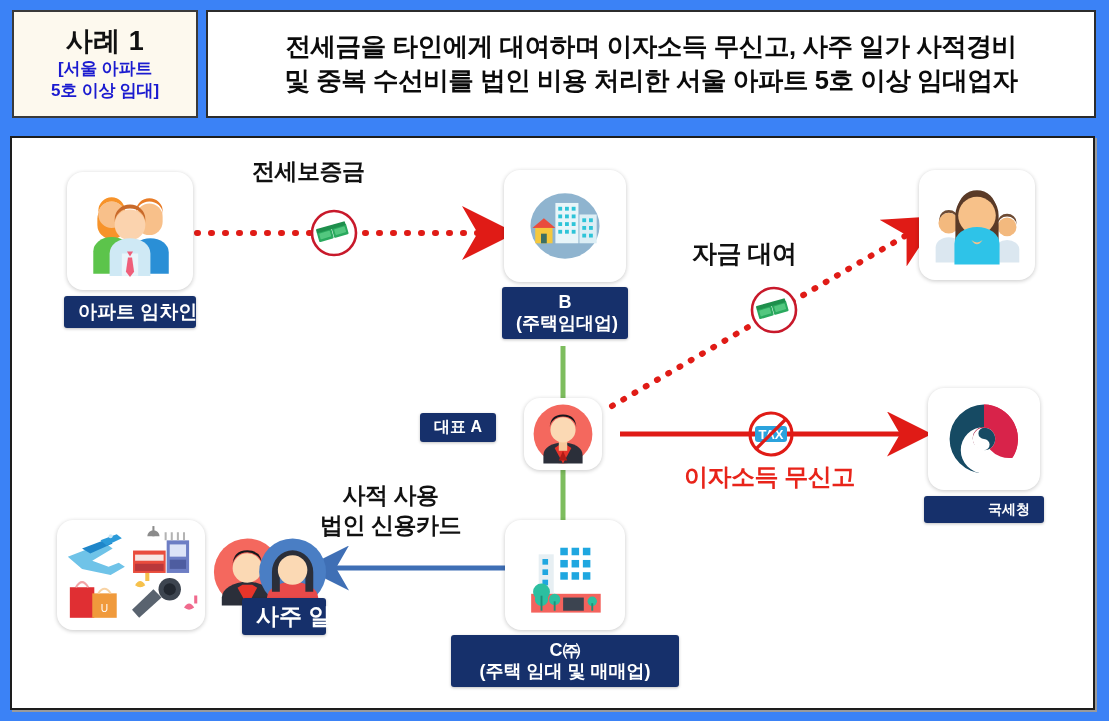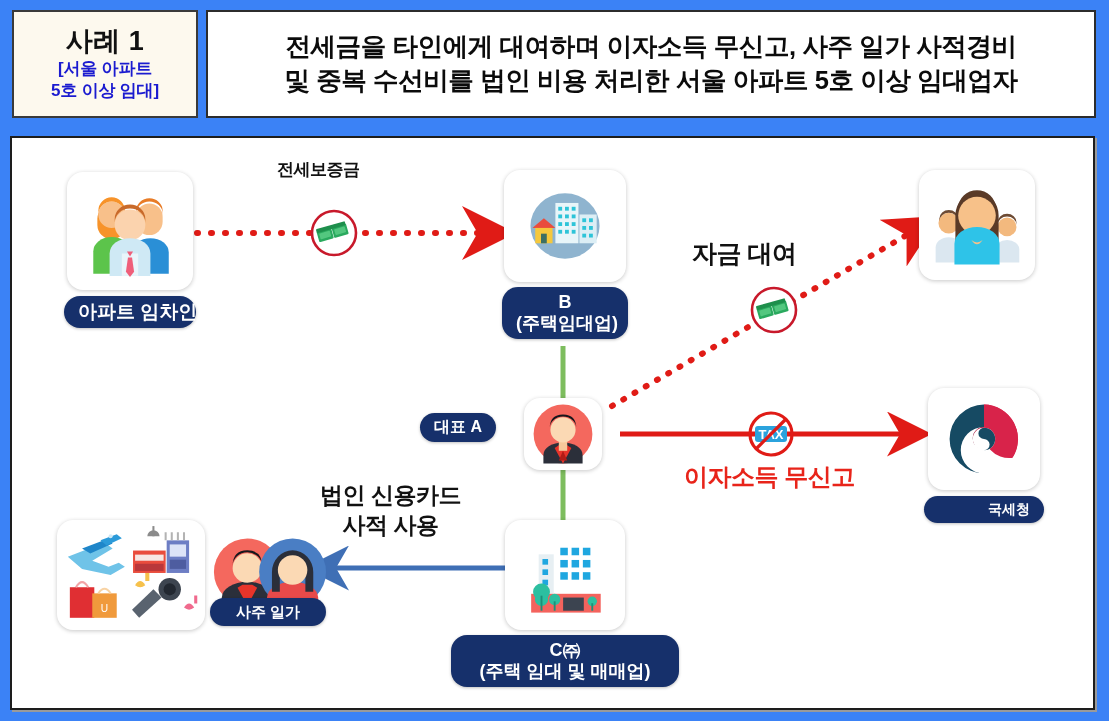--- a/index.html
+++ b/index.html
@@ -51,21 +51,21 @@
 
   
   .node { position: absolute; }
   .icon-card {
     background: #ffffff; border-radius: 16px;
     box-shadow: 0 1px 4px rgba(0,0,0,0.22);
     display: flex; align-items: center; justify-content: center;
     overflow: hidden;
   }
   .pill {
-    background: #16306b; color: #ffffff; border-radius: 16px;
+    background: #16306b; color: #ffffff; border-radius: 3px;
     font-weight: bold; text-align: center;
     padding: 5px 14px; line-height: 1.18; white-space: nowrap;
     box-shadow: 0 1px 3px rgba(0,0,0,0.25);
   }
 
   
   .edge-label {
     position: absolute; font-weight: bold; color: #111111;
     text-align: center; line-height: 1.2; white-space: nowrap;
     letter-spacing: -0.5px;
@@ -160,21 +160,21 @@
             <path d="M35 42 a15 14 0 0 1 30 0 v-4 a15 14 0 0 0 -30 0 z" fill="#c96a2a"></path>
             <path d="M30 94 v-22 a20 15 0 0 1 40 0 v22 z" fill="#cfe9f5"></path>
             <path d="M42 72 h16 v22 h-16 z" fill="#e9f5fb"></path>
             <path d="M47 70 l3 5 l3 -5 z" fill="#ef5f7a"></path>
             <path d="M48 76 h4 l2 14 l-4 5 l-4 -5 z" fill="#ef5f7a"></path>
           </svg>
         </div>
         <div class="pill" style="font-size:19px; margin-top:6px;">아파트 임차인</div>
       </div>
 
-      <div class="edge-label" style="left:265px; top:22px; font-size:17px;">전세보증금</div>
+      <div class="edge-label" style="left:240px; top:22px; font-size:23px;font-family:Liberation Mono, monospace;">전세보증금</div>
       <div class="money-badge" style="left:297px; top:70px;">
         <svg viewBox="0 0 50 50" width="50" height="50">
           <circle cx="25" cy="25" r="22" fill="#ffffff" stroke="#c8192b" stroke-width="2.6"></circle>
           <g transform="rotate(-16 25 25)">
             <rect x="8.5" y="19" width="15" height="11" rx="1.2" fill="#2aa95e"></rect>
             <rect x="10.5" y="21.5" width="11" height="6" rx="0.8" fill="#53c77f"></rect>
             <rect x="24" y="19" width="15" height="11" rx="1.2" fill="#2aa95e"></rect>
             <rect x="26" y="21.5" width="11" height="6" rx="0.8" fill="#53c77f"></rect>
             <rect x="8.5" y="16.5" width="30" height="4" rx="1" fill="#1e8f4c"></rect>
           </g>
@@ -299,22 +299,22 @@
                      A40 40 0 0 0 50 10 Z" fill="#d8234a"></path>
             <path d="M50 10 a40 40 0 0 1 33 62 a30 30 0 0 1 -33 -36 z" fill="#d8234a"></path>
             <circle cx="50" cy="50" r="13" fill="#ffffff"></circle>
             <path d="M50 37 a13 13 0 0 1 0 26 a6.5 6.5 0 0 0 0 -13 a6.5 6.5 0 0 1 0 -13 z" fill="#164a63"></path>
           </svg>
         </div>
         <div class="pill" style="font-size:14px; margin-top:6px;text-align:right;">국세청</div>
       </div>
 
       <div class="edge-label" style="left:308px; top:343px; font-size:23px; line-height:1.3;">
+        <div>사적 사용</div>
         <div>법인 신용카드</div>
-        <div>사적 사용</div>
       </div>
 
       <div class="node" style="left:45px; top:382px;">
         <div class="icon-card" style="width:148px; height:110px;">
           <svg viewBox="0 0 140 104" width="144" height="106">
 
             <g>
               <path d="M8 34 l36 -14 l8 6 l-20 12 l16 6 l10 -4 l6 4 l-14 8 l-28 -6 z" fill="#6fc3e8"></path>
               <path d="M22 26 l24 -9 l6 4 l-22 10 z" fill="#1f86c9"></path>
               <path d="M40 18 l16 -6 l5 4 l-15 7 z" fill="#2b9ad9"></path>
@@ -367,21 +367,21 @@
           <path d="M28 52 l10 18 l10 -18 l-5 -3 h-10 z" fill="#e8342a"></path>
           <circle cx="38" cy="32" r="15" fill="#fbd9b4"></circle>
           <path d="M23 30 a15 14 0 0 1 30 0 q0 -16 -15 -16 q-15 0 -15 16 z" fill="#17171c"></path>
 
           <circle cx="84" cy="36" r="34" fill="#4a7ec4"></circle>
           <path d="M58 70 v-8 a26 16 0 0 1 52 0 v8 z" fill="#e84a4a"></path>
           <path d="M63 36 a21 22 0 0 1 42 0 v20 h-8 v-20 h-26 v20 h-8 z" fill="#2b2f3a"></path>
           <circle cx="84" cy="34" r="15" fill="#fbd9b4"></circle>
           <path d="M69 32 a15 14 0 0 1 30 0 q0 -16 -15 -16 q-15 0 -15 16 z" fill="#2b2f3a"></path>
         </svg>
-        <div class="pill" style="font-size:15px; margin-top:-10px; position:relative; z-index:3;">사주 일가</div>
+        <div class="pill" style="font-size:23px; margin-top:-10px; position:relative; z-index:3;margin-left:32px;">사주 일가</div>
       </div>
 
       <div class="node" style="left:490px; top:382px; width:126px;">
         <div class="icon-card" style="width:120px; height:110px; margin:0 auto;">
           <svg viewBox="0 0 100 100" width="102" height="94">
             <rect x="22" y="28" width="16" height="42" fill="#e7eff3"></rect>
             <g fill="#1fa7e0">
               <rect x="26" y="33" width="6" height="6"></rect>
                 <rect x="26" y="44" width="6" height="6"></rect>
                 <rect x="26" y="55" width="6" height="6"></rect>

